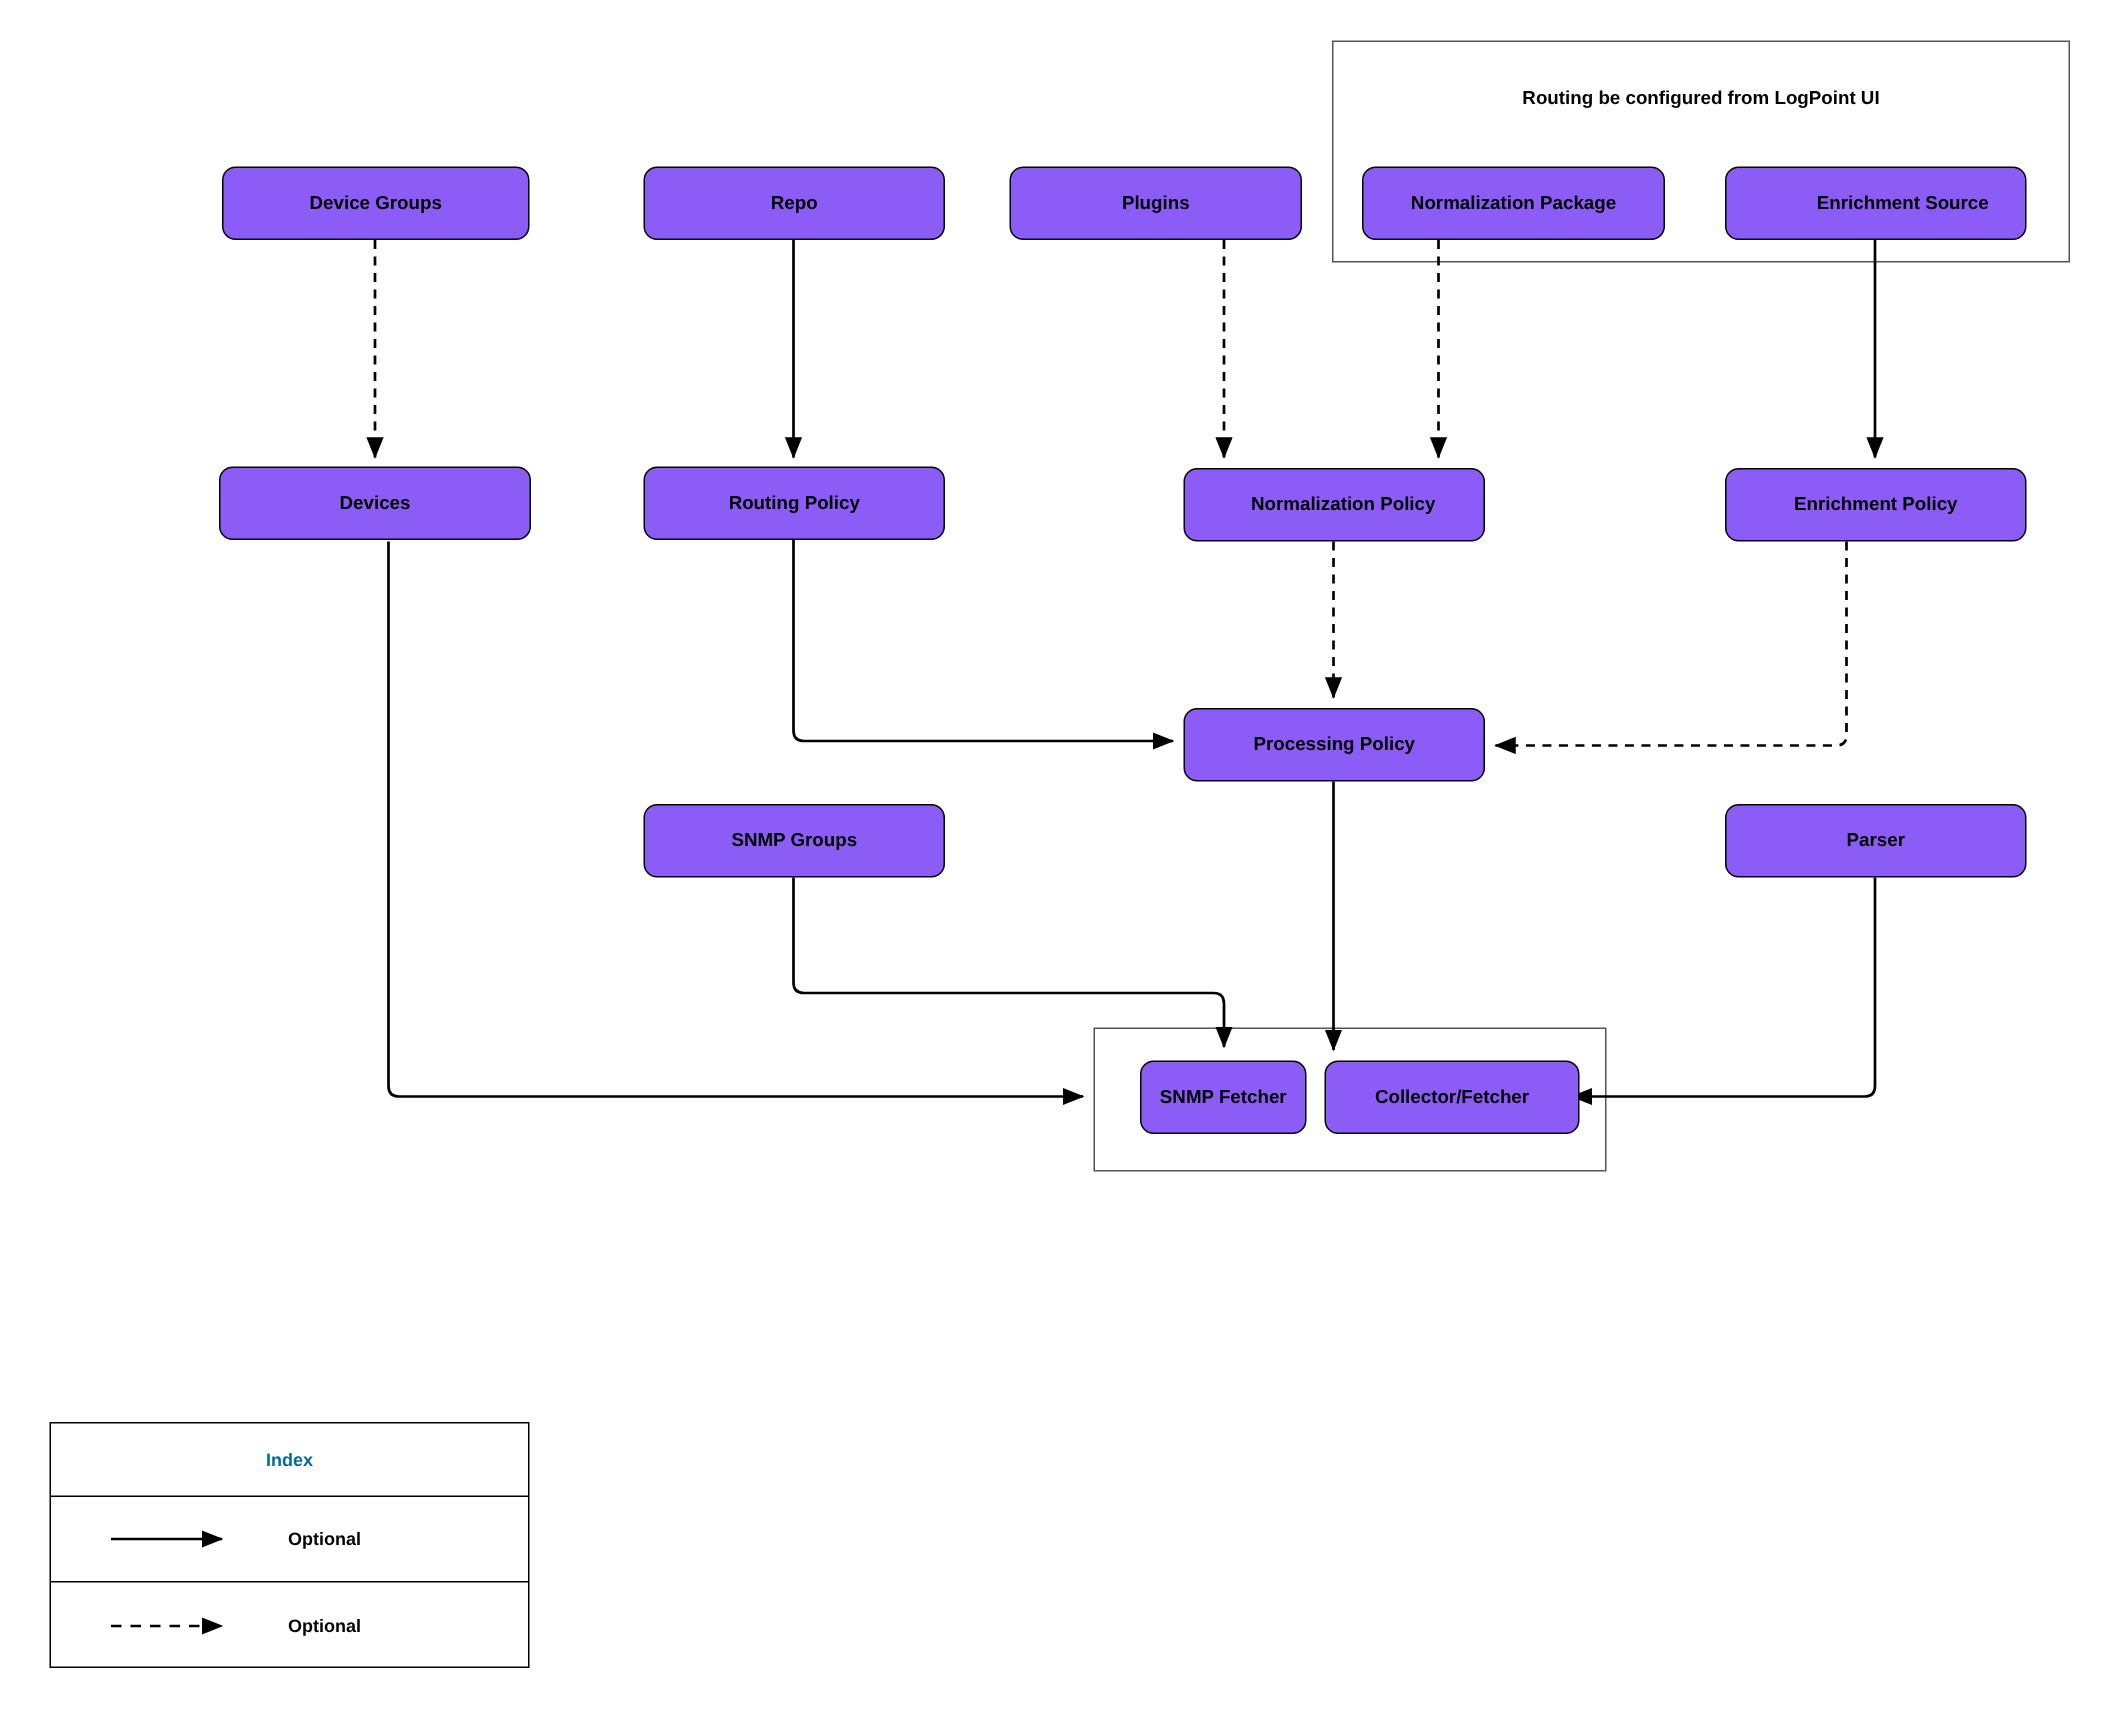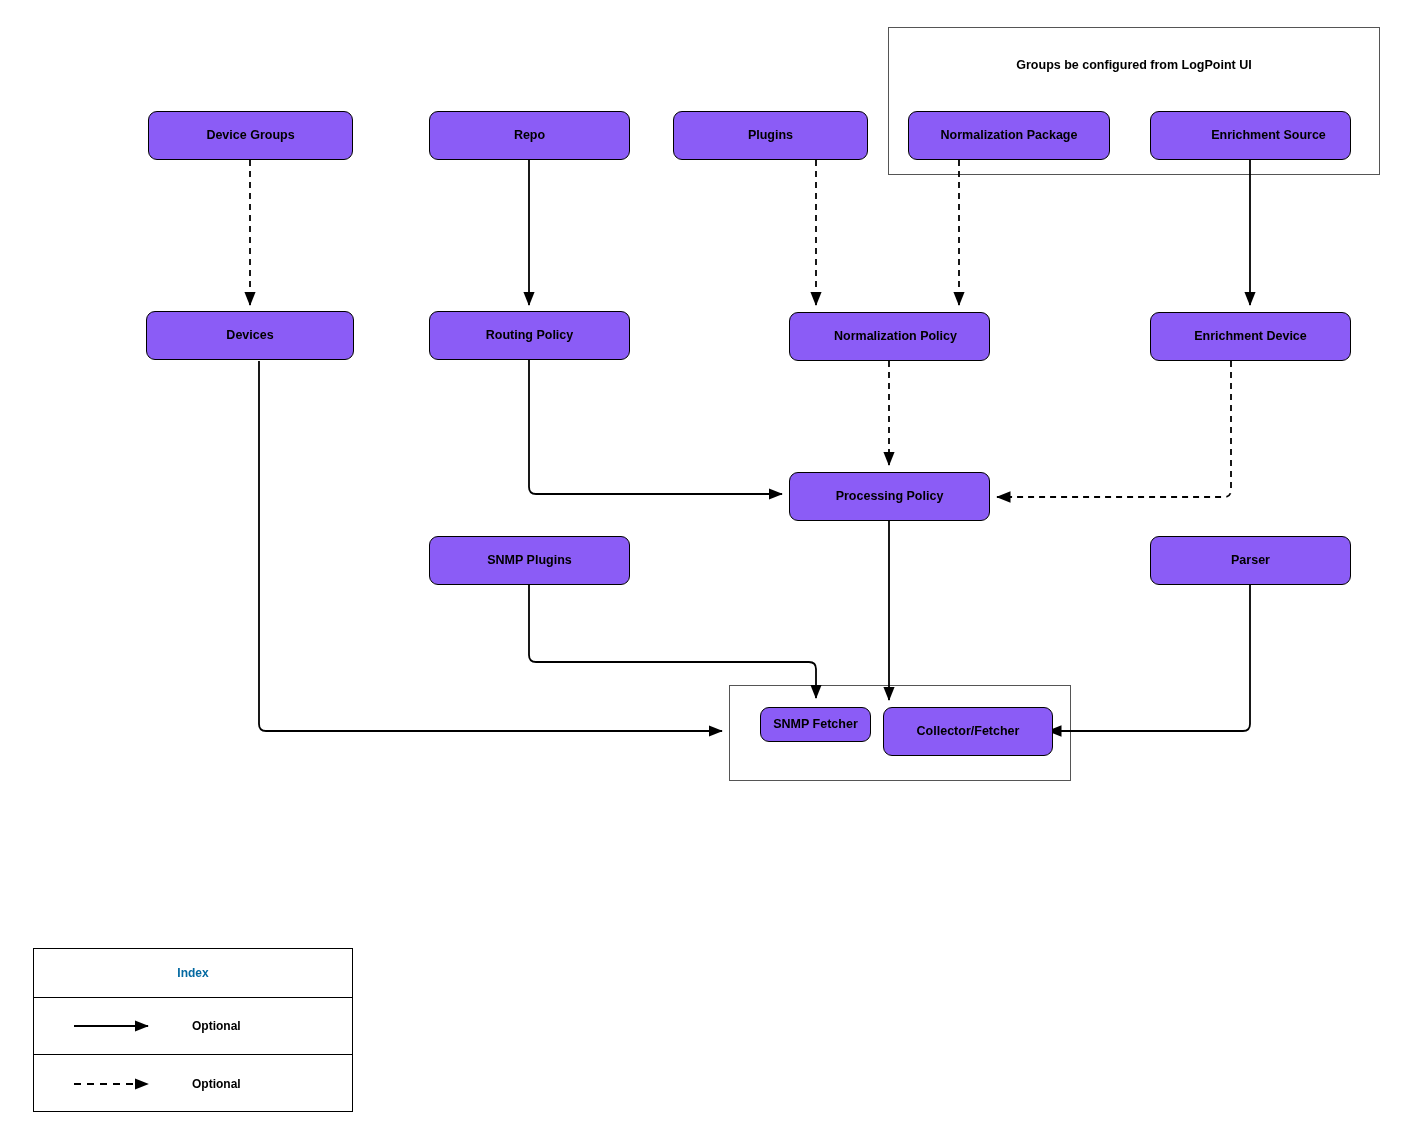--- a/index.html
+++ b/index.html
@@ -101,21 +101,21 @@
     top: 50%;
     transform: translateY(-50%);
   }
 </style>
 </head>
 <body>
 
 <div id="canvas">
 
   <div class="group-box" style="left:888px; top:27px; width:492px; height:148px;"></div>
-  <div class="group-label" style="left:888px; top:58px; width:492px;">Groups be configured from LogPoint UI</div>
+  <div class="group-label" style="left:888px; top:58px; width:492px;">Routing be configured from LogPoint UI</div>
 
   <div class="fetch-box" style="left:729px; top:685px; width:342px; height:96px;"></div>
 
   <svg class="edges" viewBox="0 0 1411 1146">
     <defs>
       <marker id="arrow" markerWidth="9" markerHeight="9" refX="7.5" refY="3.2" orient="auto" markerUnits="strokeWidth">
         <path d="M0,0 L8,3.2 L0,6.4 z" fill="#000000"></path>
       </marker>
       <marker id="arrowd" markerWidth="9" markerHeight="9" refX="7.5" refY="3.2" orient="auto" markerUnits="strokeWidth">
         <path d="M0,0 L8,3.2 L0,6.4 z" fill="#000000"></path>
@@ -156,29 +156,29 @@
   <div class="node" style="left:908px; top:111px; width:202px; height:49px;text-align:center;">Normalization Package</div>
 
   <div class="node" style="left:1150px; top:111px; width:201px; height:49px;padding-left:36px;">Enrichment Source</div>
 
   <div class="node" style="left:146px; top:311px; width:208px; height:49px;">Devices</div>
 
   <div class="node" style="left:429px; top:311px; width:201px; height:49px;">Routing Policy</div>
 
   <div class="node" style="left:789px; top:312px; width:201px; height:49px;padding-left:12px;">Normalization Policy</div>
 
-  <div class="node" style="left:1150px; top:312px; width:201px; height:49px;">Enrichment Device</div>
+  <div class="node" style="left:1150px; top:312px; width:201px; height:49px;">Enrichment Policy</div>
 
   <div class="node" style="left:789px; top:472px; width:201px; height:49px;">Processing Policy</div>
 
-  <div class="node" style="left:429px; top:536px; width:201px; height:49px;">SNMP Plugins</div>
+  <div class="node" style="left:429px; top:536px; width:201px; height:49px;">SNMP Groups</div>
 
   <div class="node" style="left:1150px; top:536px; width:201px; height:49px;">Parser</div>
 
-  <div class="node" style="left:760px; top:707px; width:111px; height:35px; z-index:4;">SNMP Fetcher</div>
+  <div class="node" style="left:760px; top:707px; width:111px; height:49px; z-index:4;">SNMP Fetcher</div>
 
   <div class="node" style="left:871px; top:707px; width:170px; height:49px; z-index:4;margin-left:12px;">Collector/Fetcher</div>
 
   <div class="legend" style="left:33px; top:948px; width:320px; height:164px;">
     <div class="legend-row" style="height:49px;">
       <span class="legend-title">Index</span>
     </div>
     <div class="legend-row" style="height:57px;">
       <svg class="legend-svg" width="90" height="14">
         <defs>

